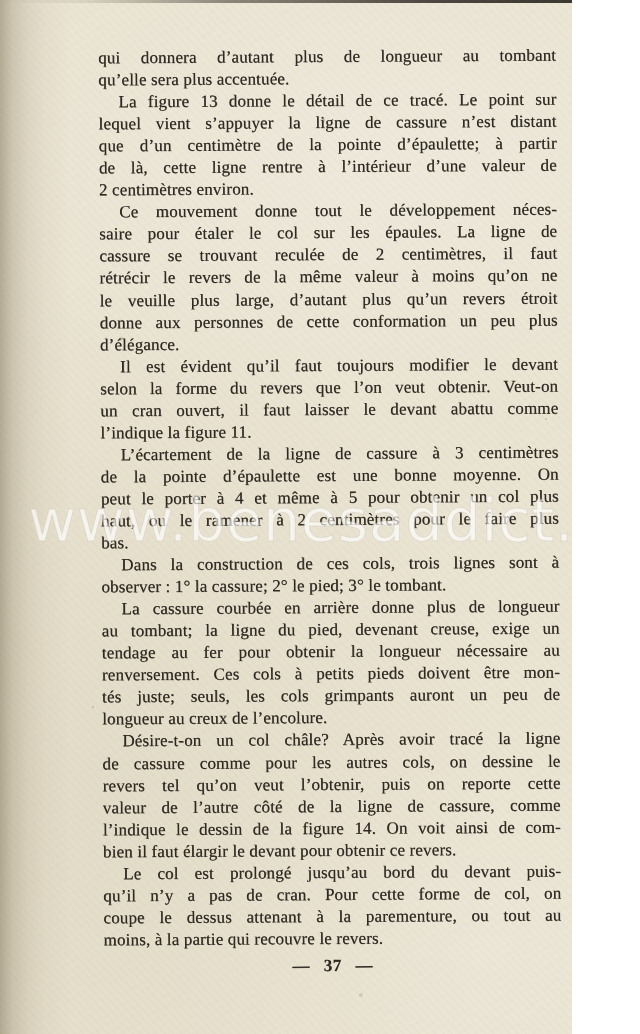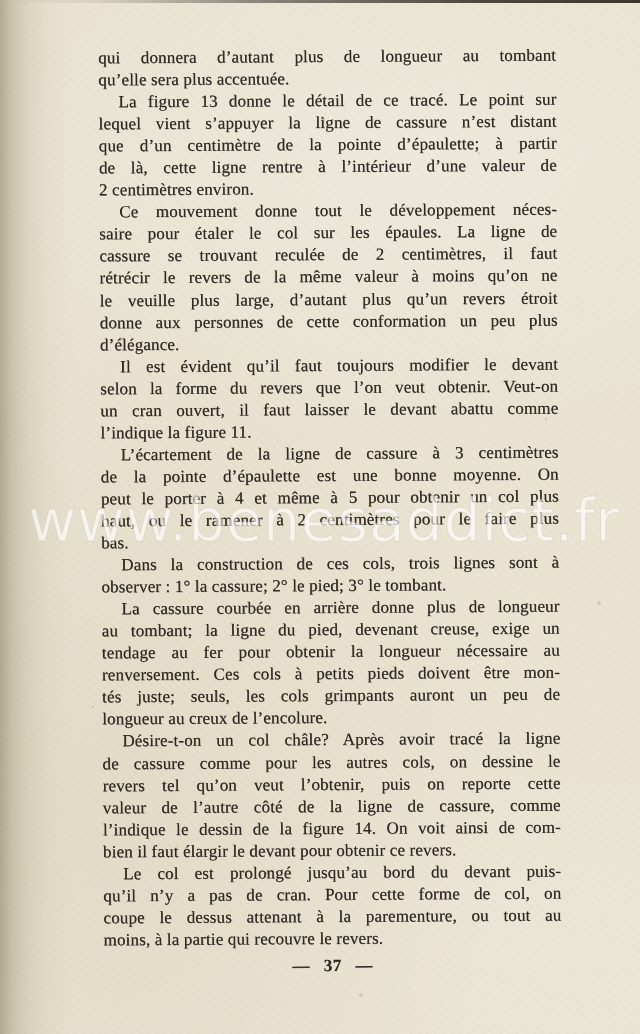--- a/index.html
+++ b/index.html
@@ -7,30 +7,31 @@
     padding: 0;
     width: 640px;
     height: 1034px;
     overflow: hidden;
     font-family: "Liberation Serif", serif;
   }
 
   
   .page {
     position: relative;
-    width: 640px;
+    width: 540px;
     height: 1034px;
     background-color: #e9e3d1;
     background-image:
       radial-gradient(ellipse 700px 420px at 68% 16%, rgba(255,255,255,0.20), transparent 65%),
       radial-gradient(ellipse 560px 760px at 18% 78%, rgba(176,162,126,0.12), transparent 70%),
       radial-gradient(ellipse 500px 300px at 85% 92%, rgba(255,255,255,0.10), transparent 70%),
       repeating-linear-gradient(47deg, rgba(160,148,116,0.035) 0 2px, transparent 2px 6px),
       repeating-linear-gradient(-33deg, rgba(255,255,255,0.05) 0 3px, transparent 3px 8px);
     overflow: hidden;
+    padding-left: 32px;
   }
 
   
   .edge-shadow {
     position: absolute;
     top: 0; left: 0; bottom: 0;
     width: 70px;
     background: linear-gradient(90deg,
       rgba(136,124,97,0.55) 0px,
       rgba(150,138,110,0.35) 12px,

